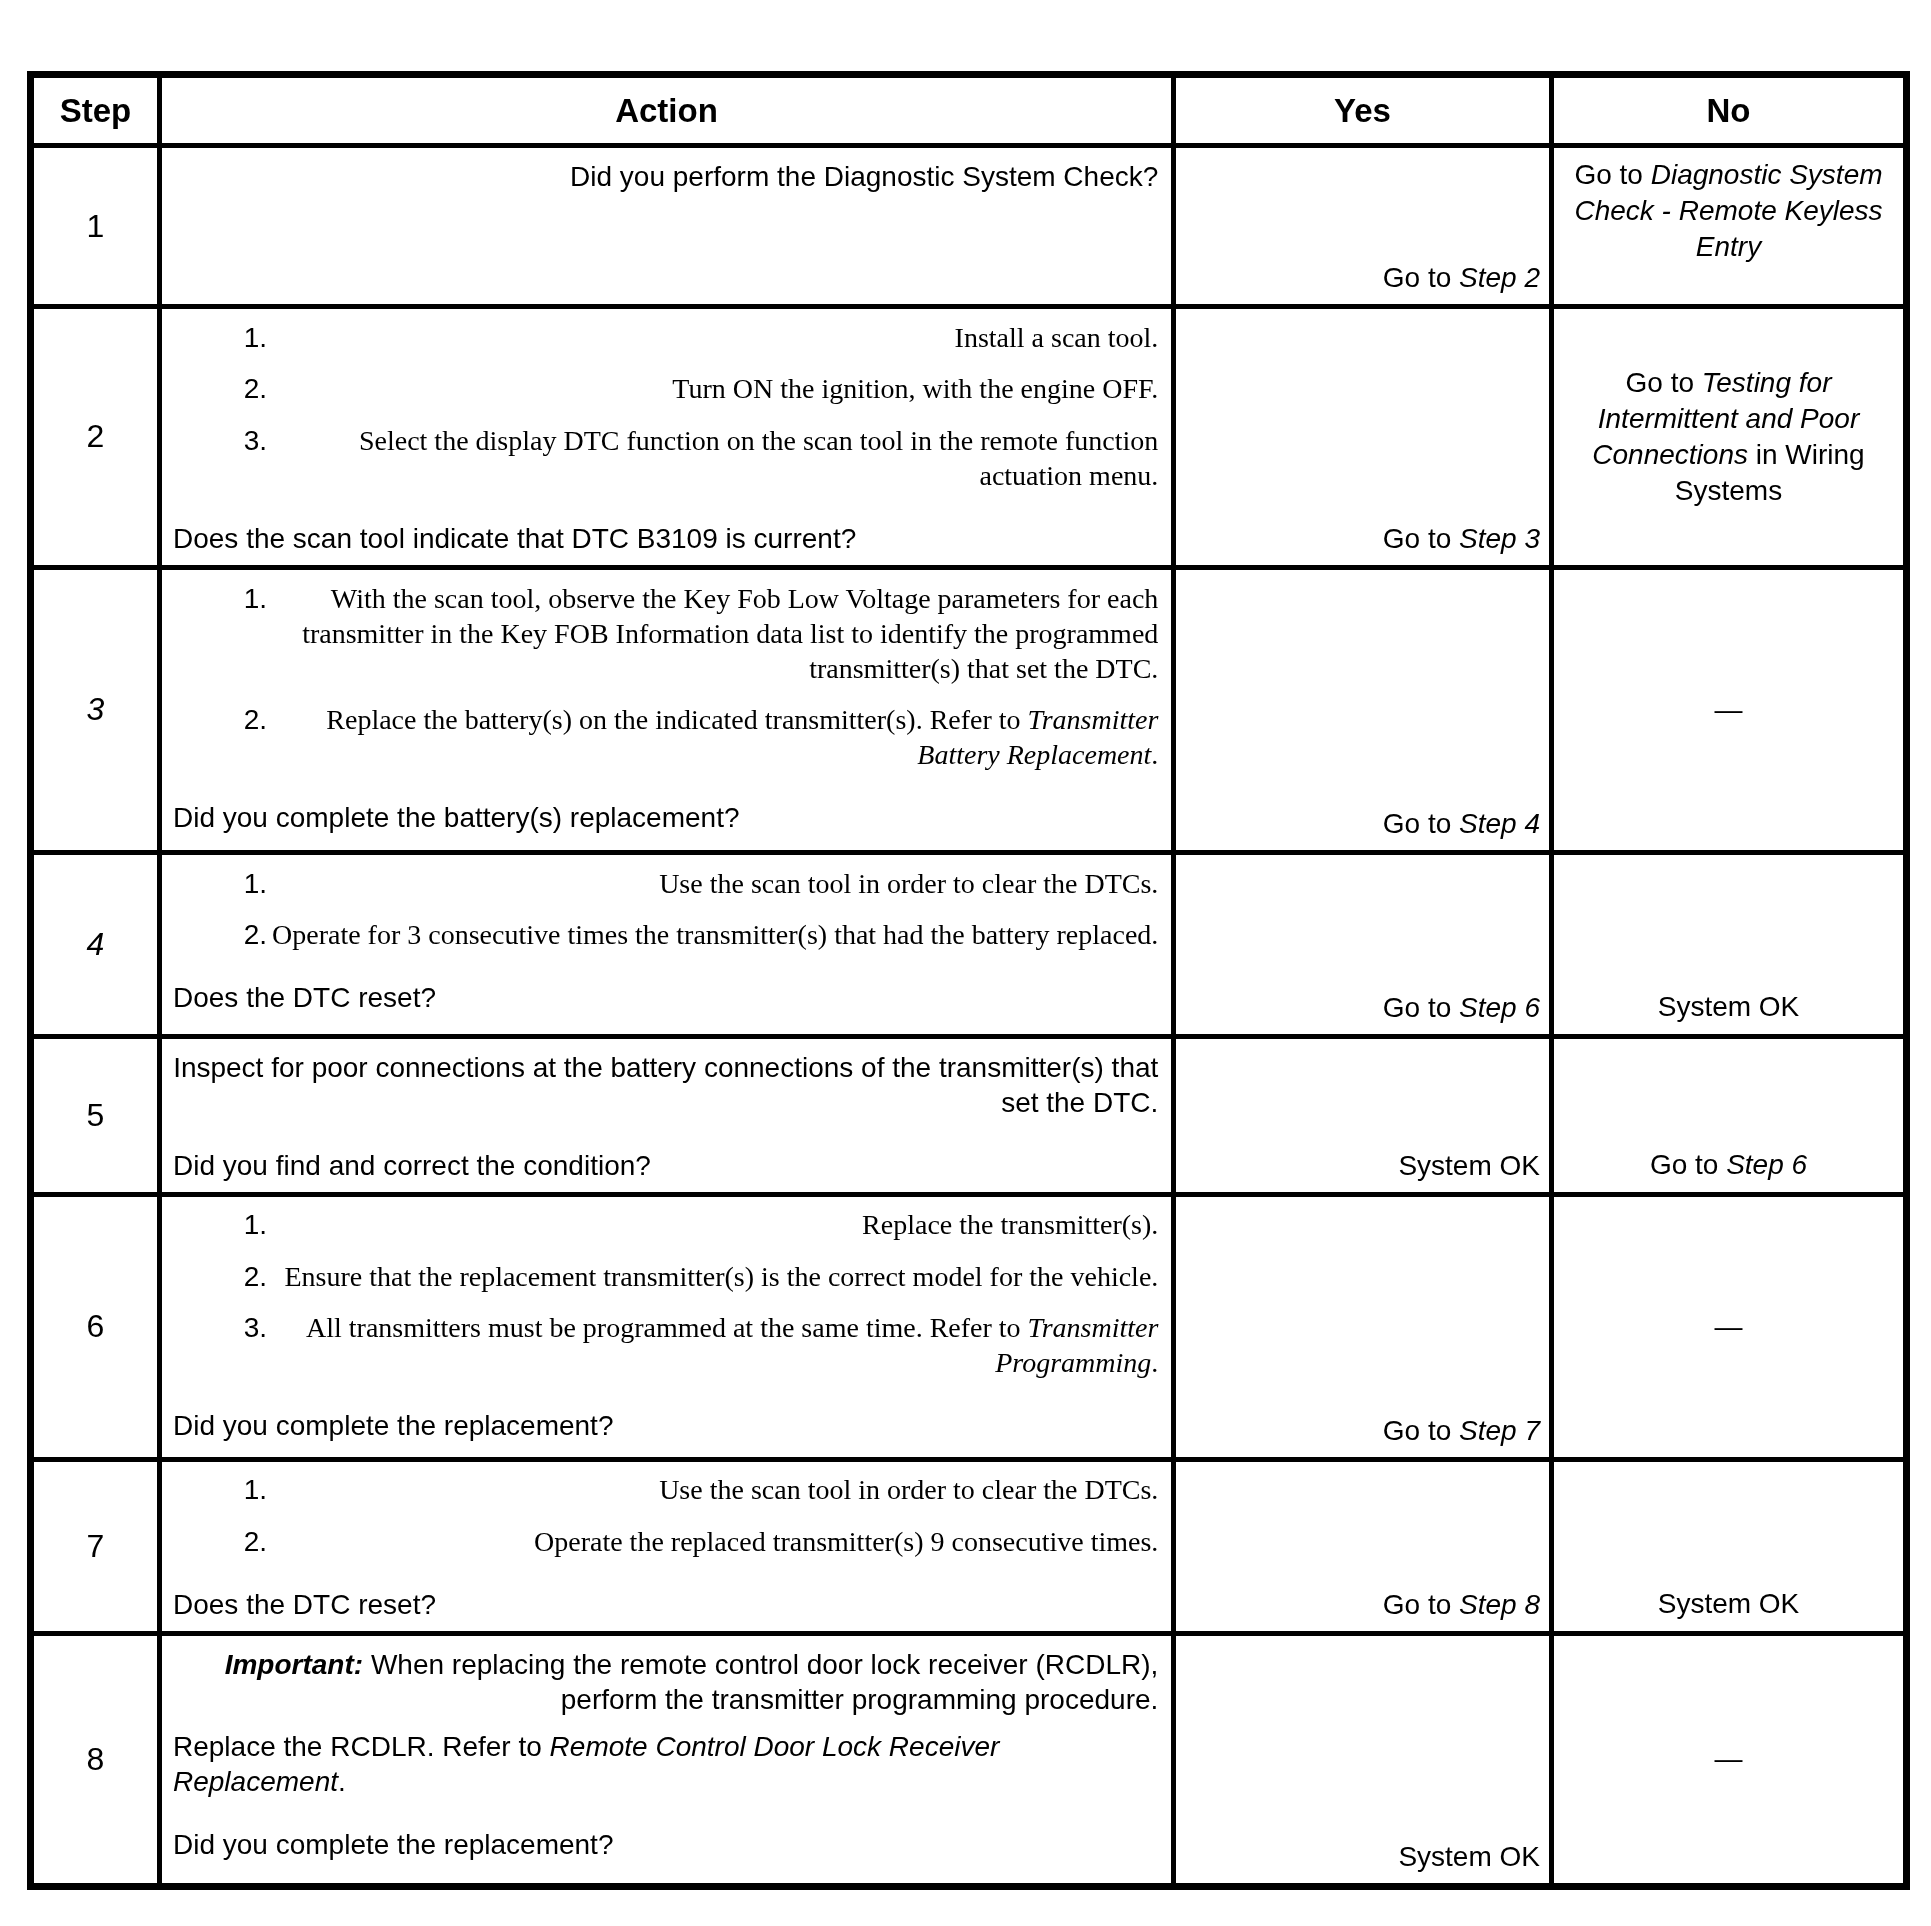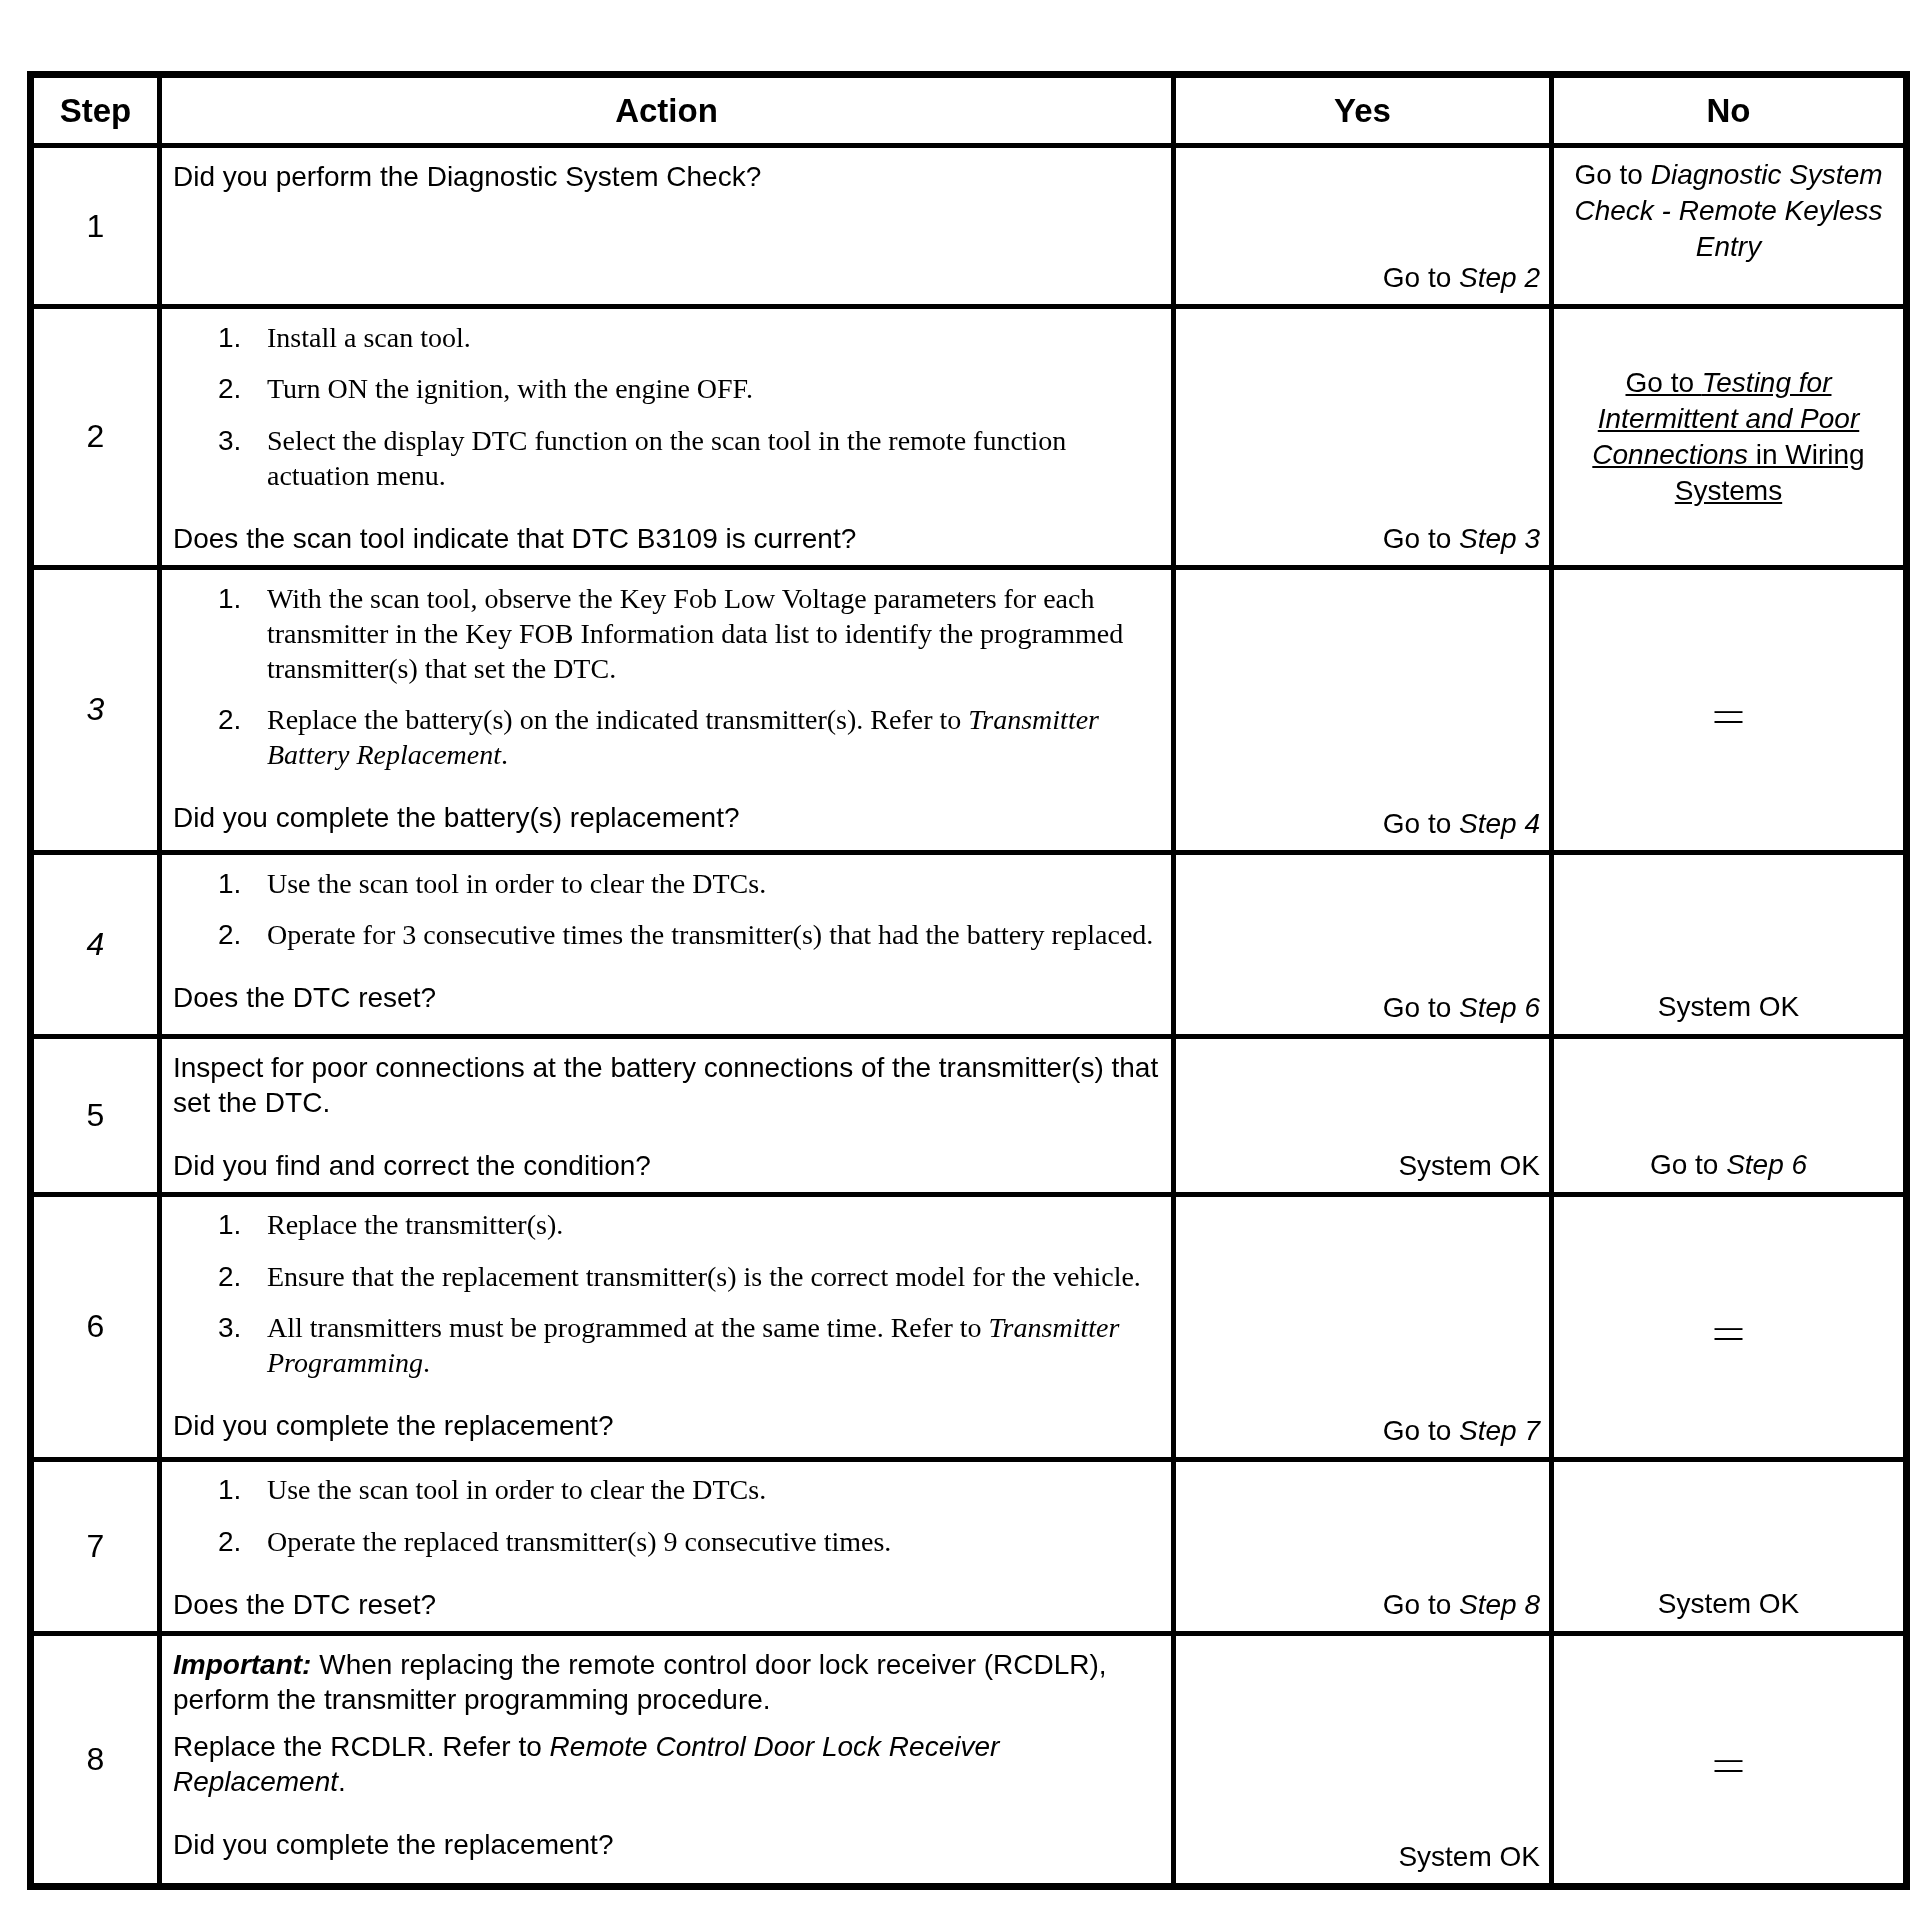--- a/index.html
+++ b/index.html
@@ -23,30 +23,30 @@
     vertical-align: top; font-size: 28px; line-height: 35px;
     padding: 7.3px 12.7px 9px 11px;
   }
   .list { padding-left: 45px; }
   .li { display: flex; }
   .li + .li { margin-top: 16.4px; }
   .num { flex: 0 0 49px; }
   .li-text { flex: 1; font-family: Liberation Serif, serif; }
   .para { margin-top: 12.7px; }
   .question { margin-top: 28px; }
-  td.action-cell > :first-child { margin-top: 3.6px; }
+  td.action-cell > :first-child { margin-top: 3.6px; text-align: right; }
   td.yes-cell {
     vertical-align: bottom; text-align: right;
     font-size: 28px; line-height: 35px; padding: 5.5px 9px 9px;
   }
   td.no-cell {
     text-align: center; font-size: 28px; line-height: 36px; padding: 9px 12.7px 9px;
   }
   td.no-cell.v-top { vertical-align: top; text-align: center; }
-  td.no-cell.v-middle { vertical-align: middle; text-decoration: underline; }
+  td.no-cell.v-middle { vertical-align: middle; }
   td.no-cell.v-bottom { vertical-align: bottom; }
   tr.row-1 { height: 161px; }
   tr.row-2 { height: 236px; }
   tr.row-3 { height: 285px; }
   tr.row-4 { height: 184px; }
   tr.row-5 { height: 133px; }
   tr.row-6 { height: 265px; }
   tr.row-7 { height: 147px; }
   tr.row-8 { height: 253px; }
   .it { font-style: italic; }

